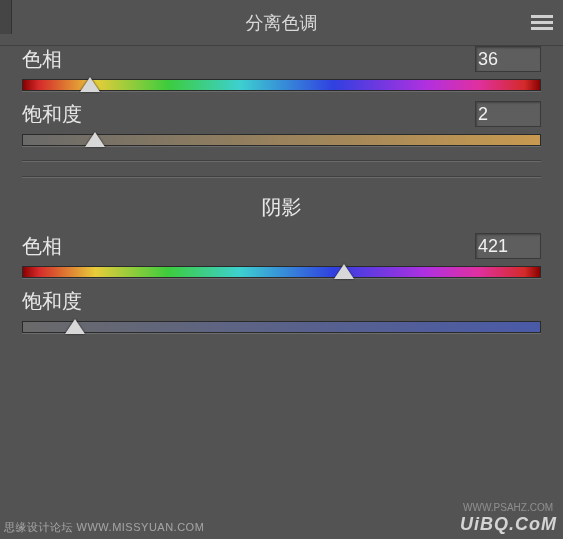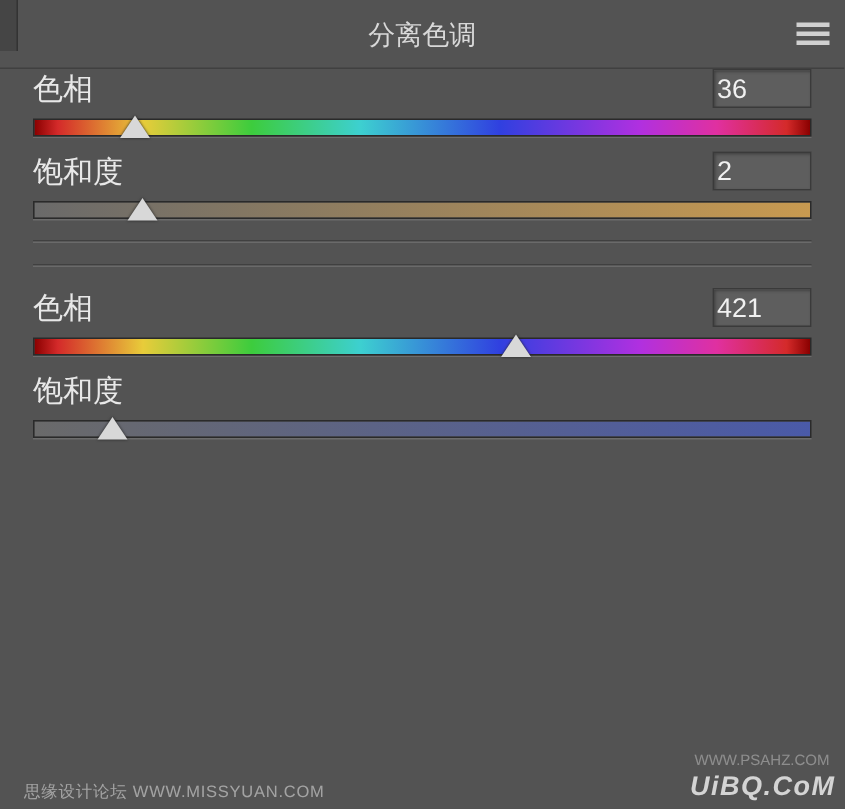--- a/index.html
+++ b/index.html
@@ -121,21 +121,21 @@
     filter: drop-shadow(0 0 1px #222);
   }
   .divider {
     border: none;
     border-top: 1px solid #404040;
     border-bottom: 1px solid #6a6a6a;
     margin: 14px 0;
   }
   .watermark-left {
     position: absolute;
-    left: 16px; bottom: 4px;
+    left: 4px; bottom: 4px;
     font-size: 11px;
     color: rgba(230,230,230,0.55);
     letter-spacing: 0.5px;
   }
   .watermark-right {
     position: absolute;
     right: 6px; bottom: 4px;
     font-size: 18px;
     font-weight: bold;
     color: rgba(255,255,255,0.75);
@@ -184,20 +184,21 @@
       <div class="track track-sat-high">
         <div class="thumb" style="left:14%"></div>
       </div>
     </div>
 
     <hr class="divider">
 
 
     <hr class="divider">
 
+    <div class="section-title">阴影</div>
 
     <div class="control">
       <div class="control-row">
         <div class="control-label">色相</div>
         <div class="value-box">421</div>
       </div>
       <div class="track track-hue">
         <div class="thumb" style="left:62%"></div>
       </div>
     </div>

